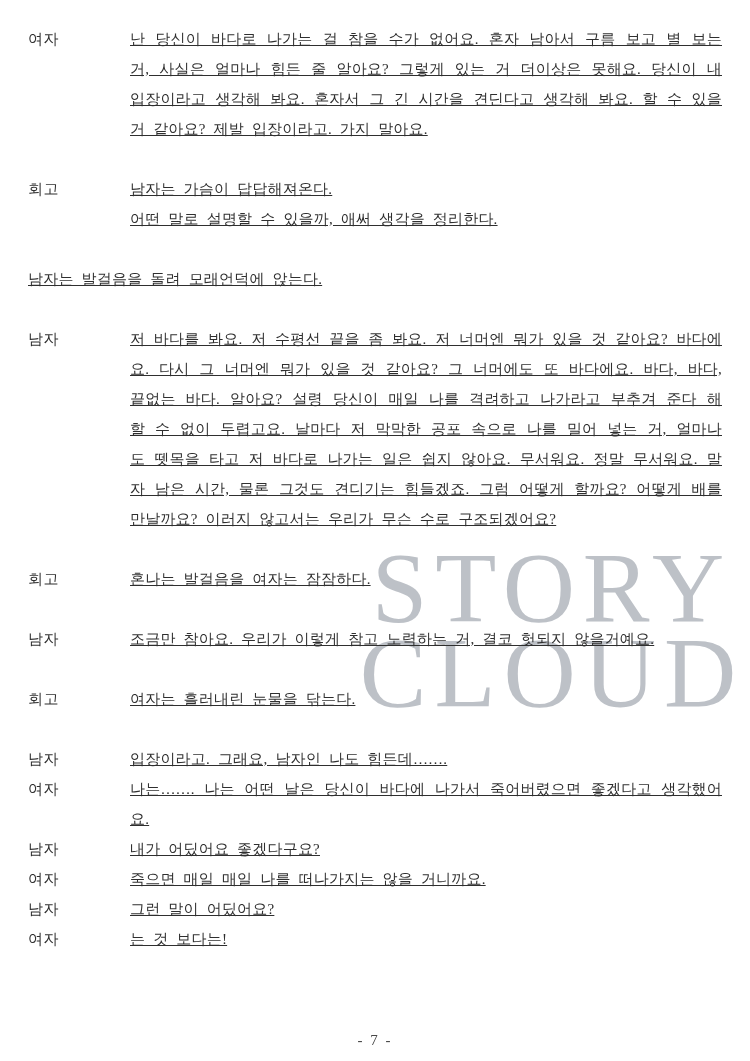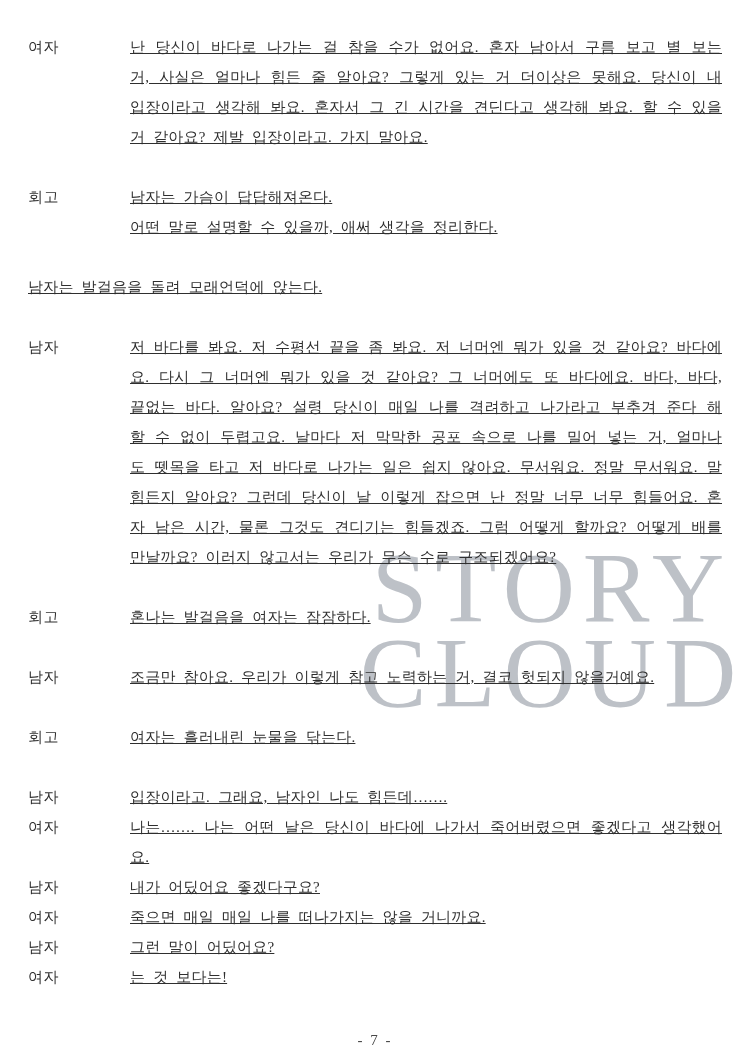--- a/index.html
+++ b/index.html
@@ -25,21 +25,21 @@
     font-size: 100px;
     line-height: 85px;
     letter-spacing: 8px;
     color: rgba(171, 176, 183, 0.78);
     z-index: 0;
     user-select: none;
   }
   .page-content {
     position: relative;
     z-index: 1;
-    padding: 32px 28px 0 28px;
+    padding: 24px 28px 0 28px;
   }
   .block {
     display: flex;
     align-items: flex-start;
     margin-bottom: 0;
   }
   .block.gap {
     margin-bottom: 30px;
   }
   .speaker {
@@ -109,21 +109,20 @@
         </div>
       </div>
       <div class="block gap">
         <div class="speaker">남자</div>
         <div class="text">
           <div class="line just">저 바다를 봐요. 저 수평선 끝을 좀 봐요. 저 너머엔 뭐가 있을 것 같아요? 바다에</div>
           <div class="line just">요. 다시 그 너머엔 뭐가 있을 것 같아요? 그 너머에도 또 바다에요. 바다, 바다,</div>
           <div class="line just">끝없는 바다. 알아요? 설령 당신이 매일 나를 격려하고 나가라고 부추겨 준다 해</div>
           <div class="line just">할 수 없이 두렵고요. 날마다 저 막막한 공포 속으로 나를 밀어 넣는 거, 얼마나</div>
           <div class="line just">도 뗏목을 타고 저 바다로 나가는 일은 쉽지 않아요. 무서워요. 정말 무서워요. 말</div>
-          <div class="line just">힘든지 알아요? 그런데 당신이 날 이렇게 잡으면 난 정말 너무 너무 힘들어요. 혼</div>
           <div class="line just">자 남은 시간, 물론 그것도 견디기는 힘들겠죠. 그럼 어떻게 할까요? 어떻게 배를</div>
           <div class="line">만날까요? 이러지 않고서는 우리가 무슨 수로 구조되겠어요?</div>
         </div>
       </div>
       <div class="block gap">
         <div class="speaker">회고</div>
         <div class="text">
           <div class="line">혼나는 발걸음을 여자는 잠잠하다.</div>
         </div>
       </div>

